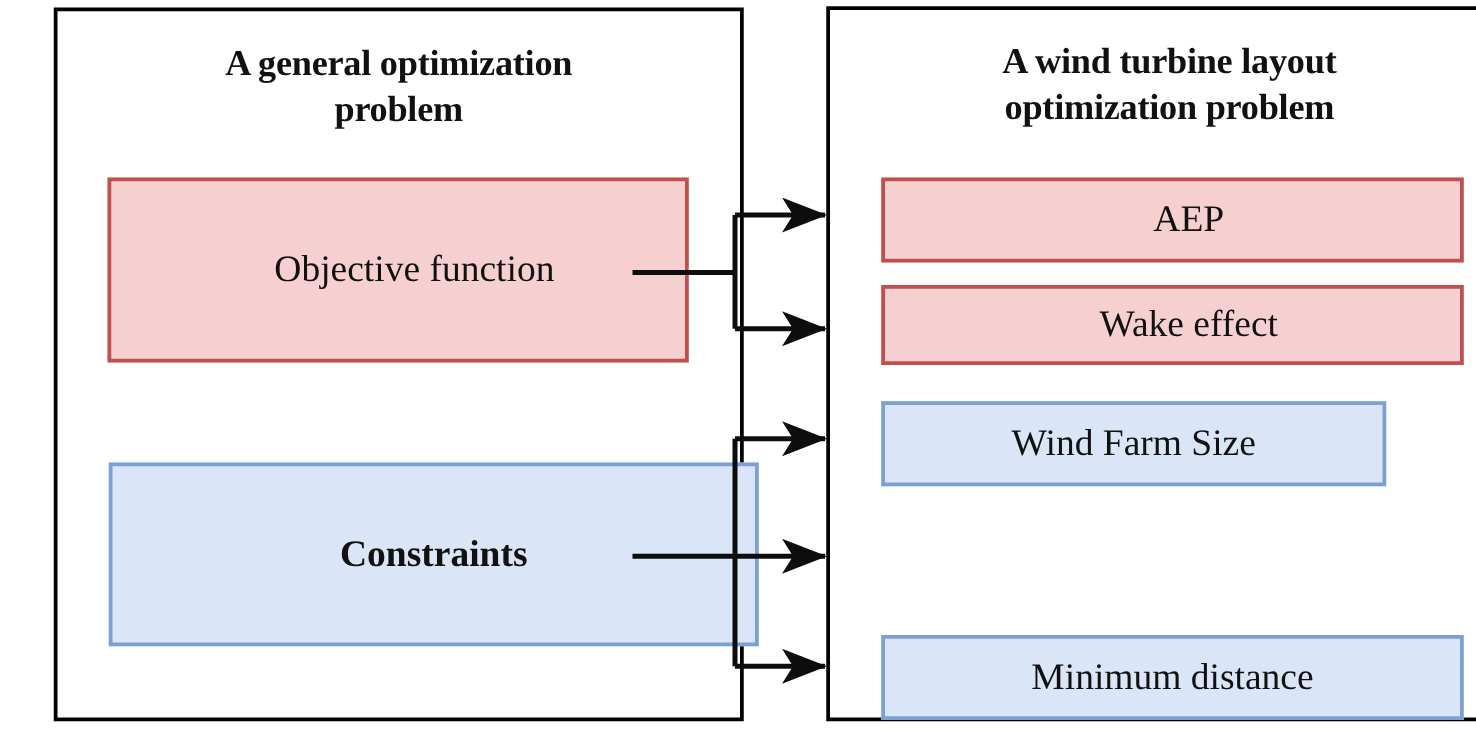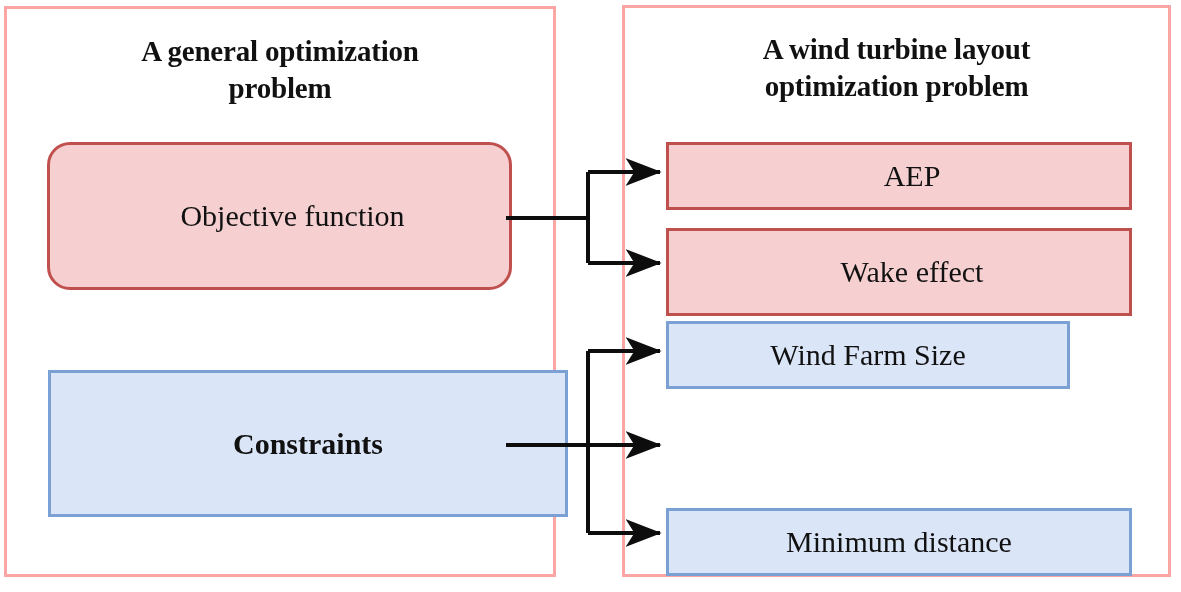--- a/index.html
+++ b/index.html
@@ -16,22 +16,23 @@
     width: 1181px;
     height: 592px;
     background: #ffffff;
     overflow: hidden;
   }
 
   
   .panel {
     position: absolute;
     box-sizing: border-box;
-    border: 3px solid #fca5a5;
+    border: 3px solid #000000;
     background: #ffffff;
+    margin-left: 39px;
   }
   #panel-left  { left: 4px;   top: 6px; width: 552px; height: 571px; }
   #panel-right { left: 622px; top: 5px; width: 549px; height: 572px; }
 
   .panel-title {
     position: absolute;
     left: 0;
     width: 100%;
     text-align: center;
     font-weight: bold;
@@ -54,26 +55,26 @@
     align-items: center;
     justify-content: center;
     font-size: 30px;
     color: #111111;
     line-height: 1;
   }
   .box.red  { background: #f6cfd0; border-color: #c0504d; padding-left: 26px; }
   .box.blue { background: #dae5f7; border-color: #7ba0d4; }
 
   
-  #box-objective  { left: 40px; top: 133px; width: 465px; height: 148px; border-radius: 23px; }
+  #box-objective  { left: 40px; top: 133px; width: 465px; height: 148px; }
   #box-constraints{ left: 41px; top: 361px; width: 520px; height: 147px; font-weight: bold; }
 
   
   #box-aep        { left: 41px; top: 134px; width: 466px; height: 68px; }
-  #box-wake       { left: 41px; top: 220px; width: 466px; height: 88px; }
+  #box-wake       { left: 41px; top: 220px; width: 466px; height: 64px; }
   #box-farmsize   { left: 41px; top: 313px; width: 404px; height: 68px; }
   #box-turbinenum { left: 41px; top: 405px; width: 466px; height: 68px; }
   #box-mindist    { left: 41px; top: 500px; width: 466px; height: 68px; }
 
   
   #connectors {
     position: absolute;
     left: 0;
     top: 0;
     width: 1181px;

